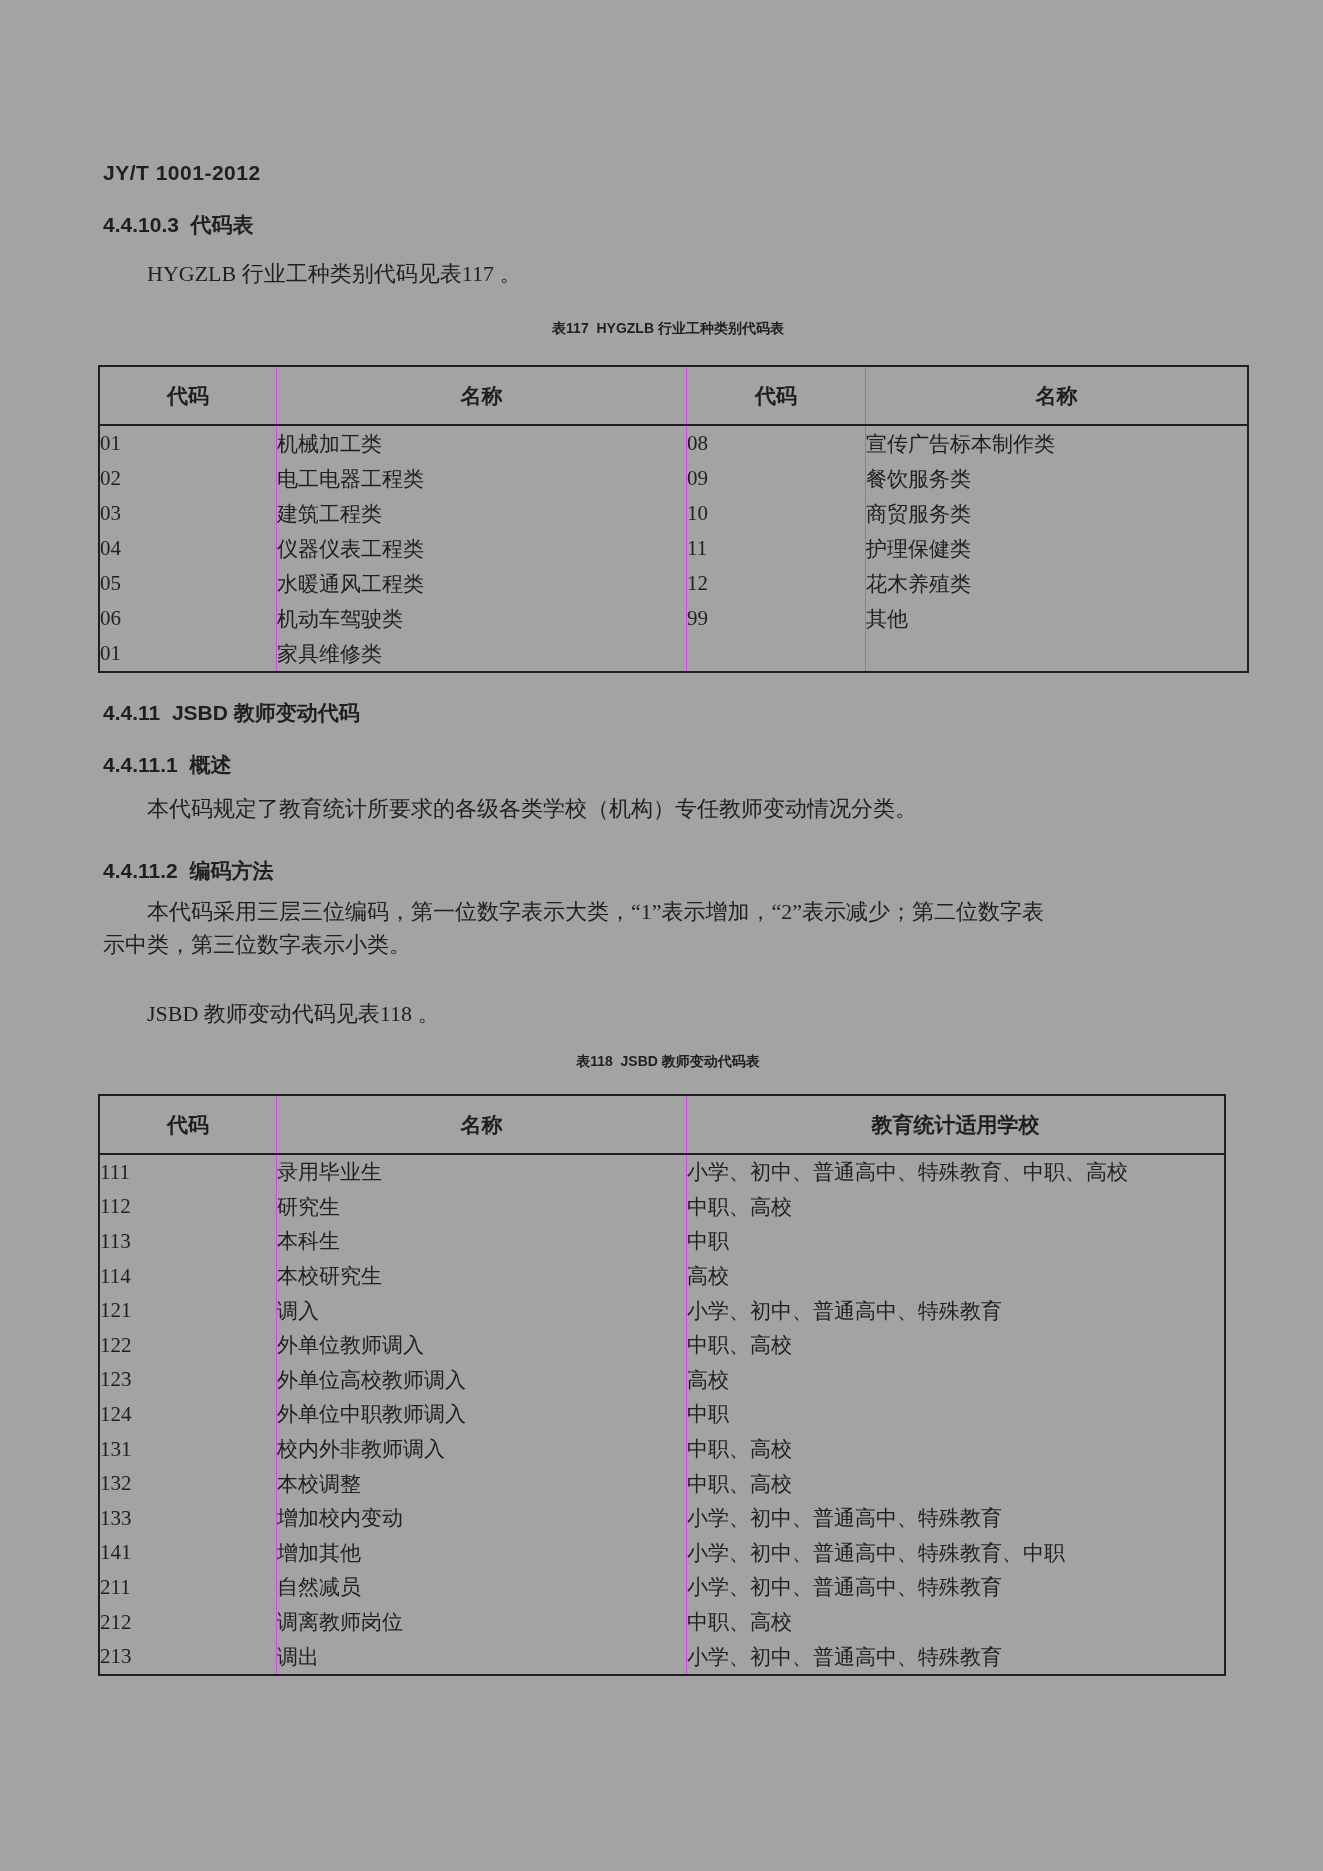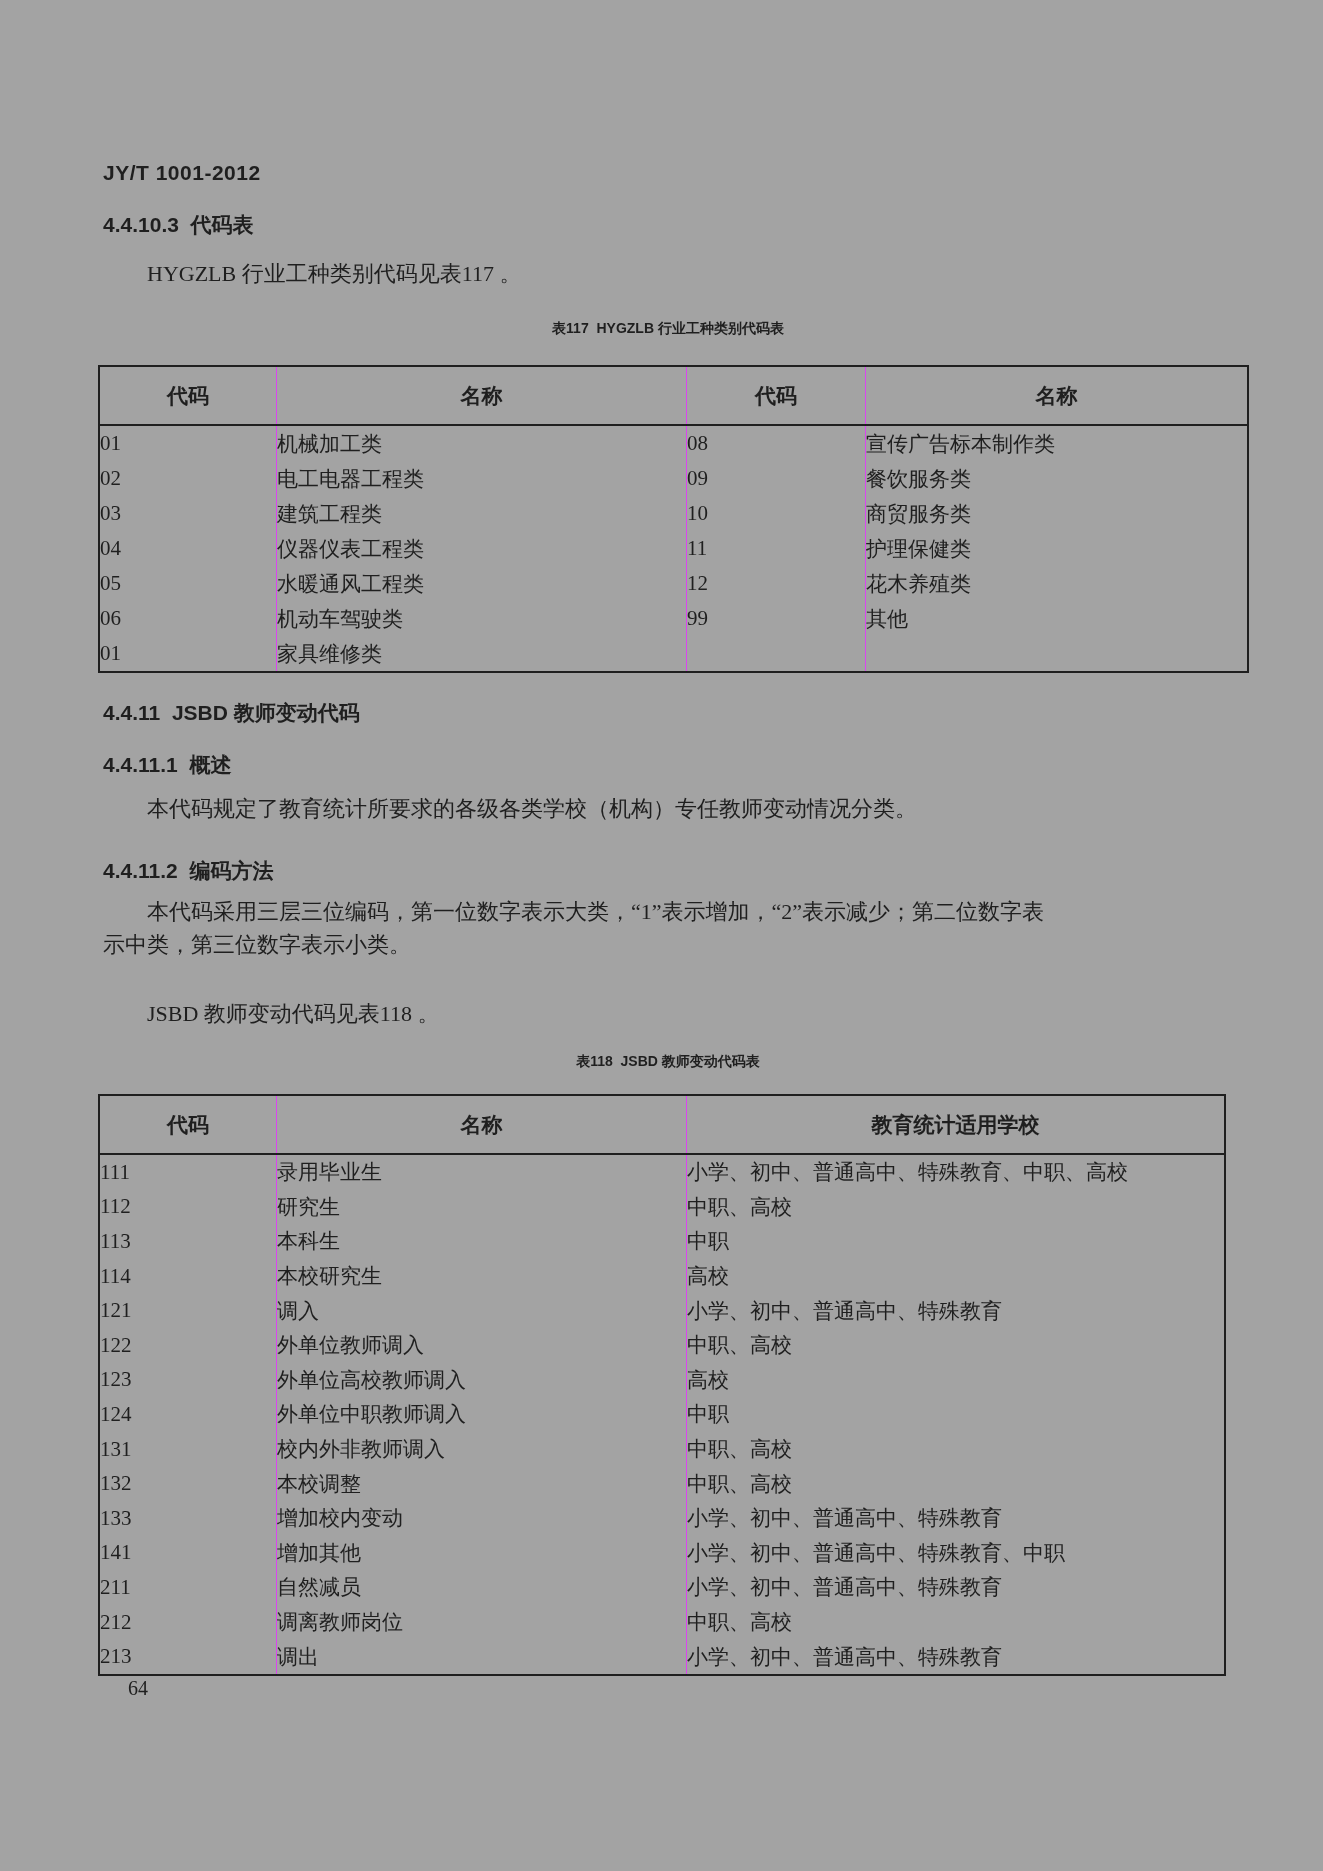--- a/index.html
+++ b/index.html
@@ -259,15 +259,14 @@
           <td class="school-col bl">中职、高校</td>
         </tr>
         <tr>
           <td class="code-col">213</td>
           <td class="name-col bl">调出</td>
           <td class="school-col bl">小学、初中、普通高中、特殊教育</td>
         </tr>
       </tbody>
   </table>
 
-  <div class="page-num">64</div>
 
 </div>
 
 </body></html>

